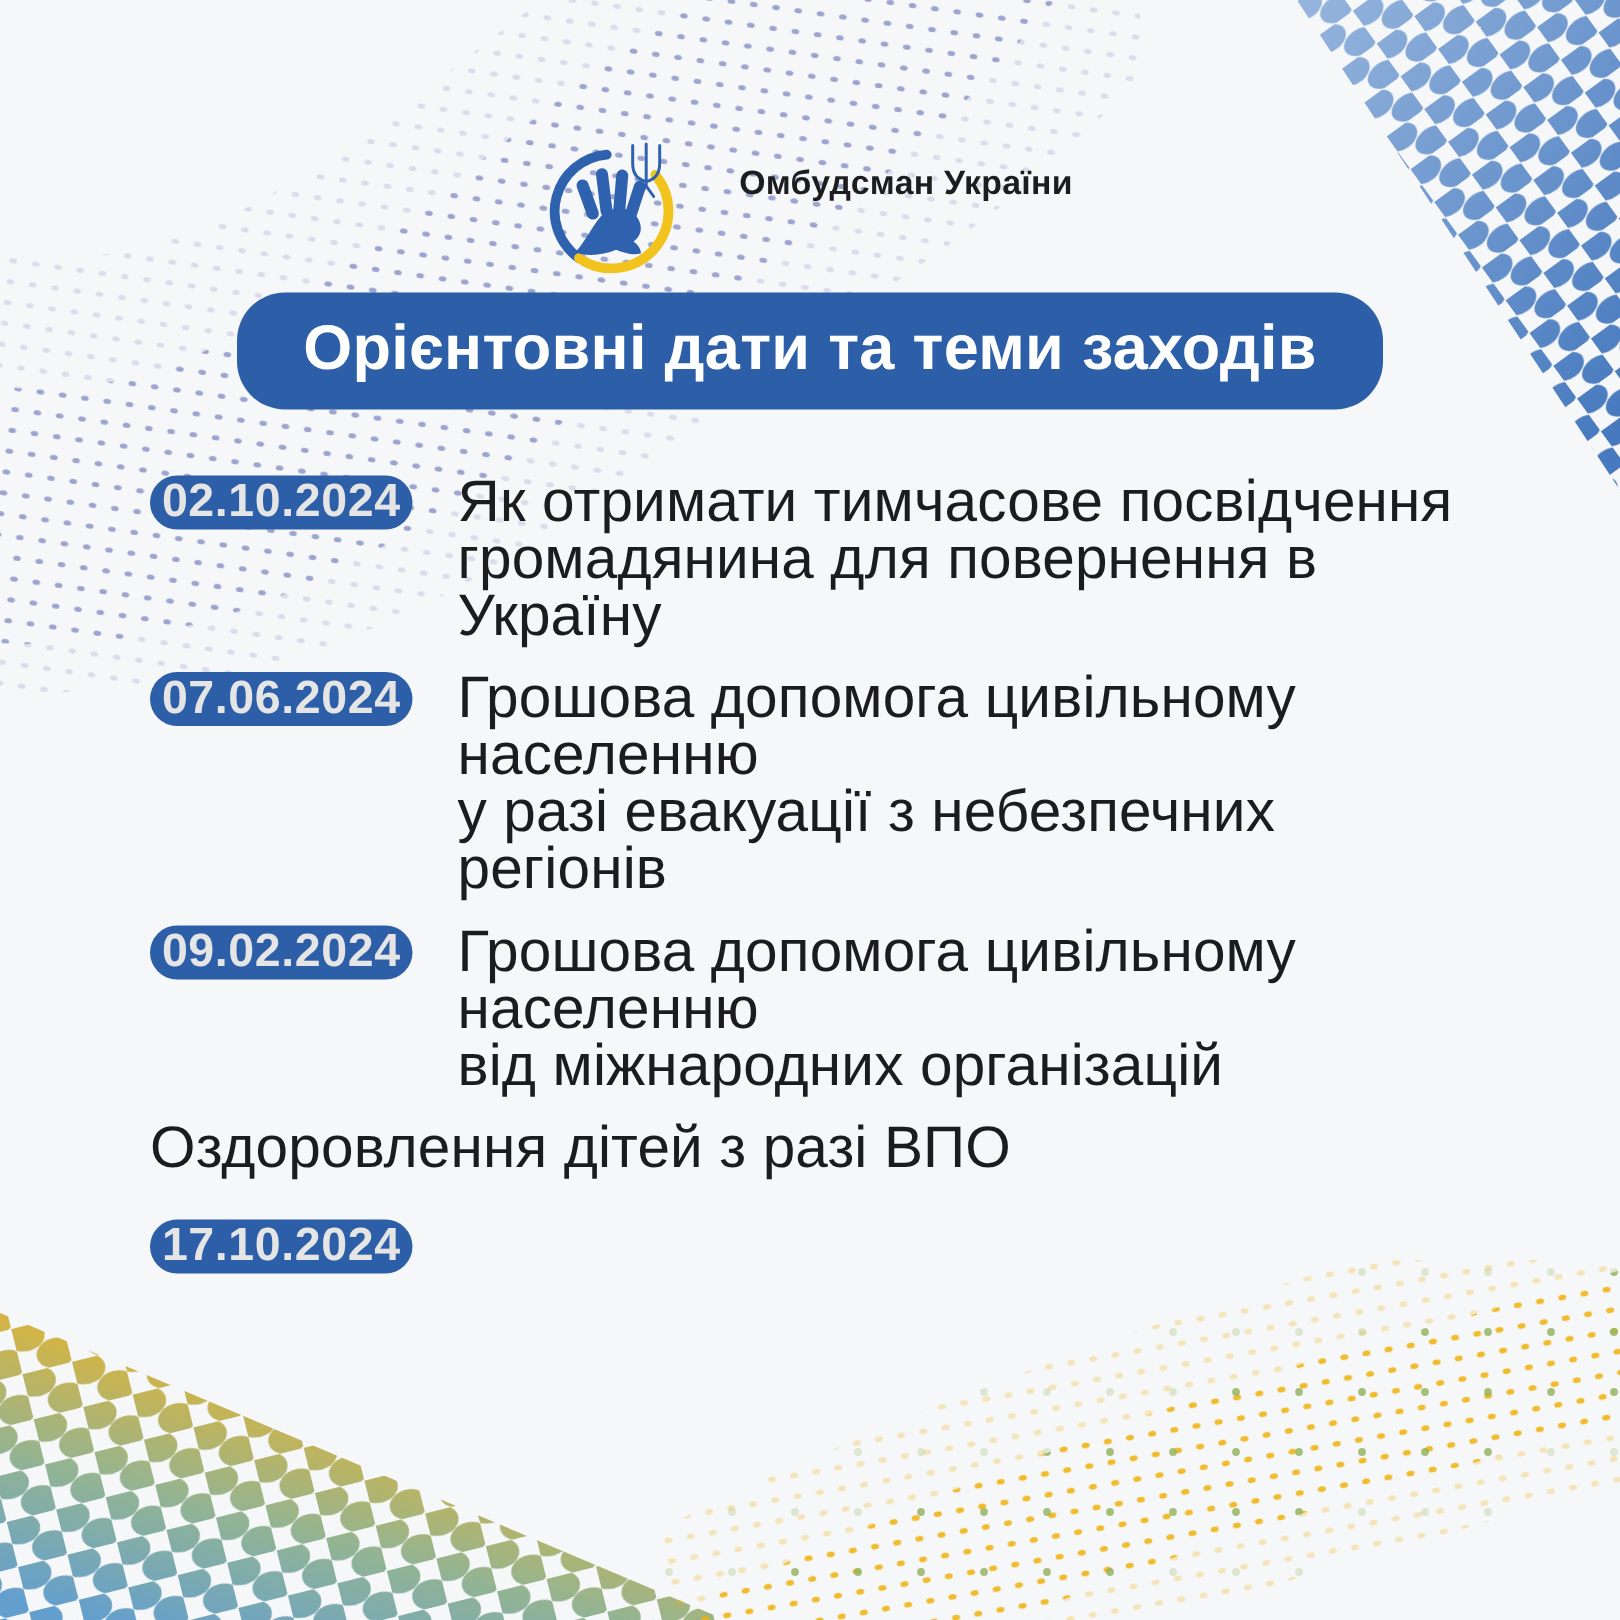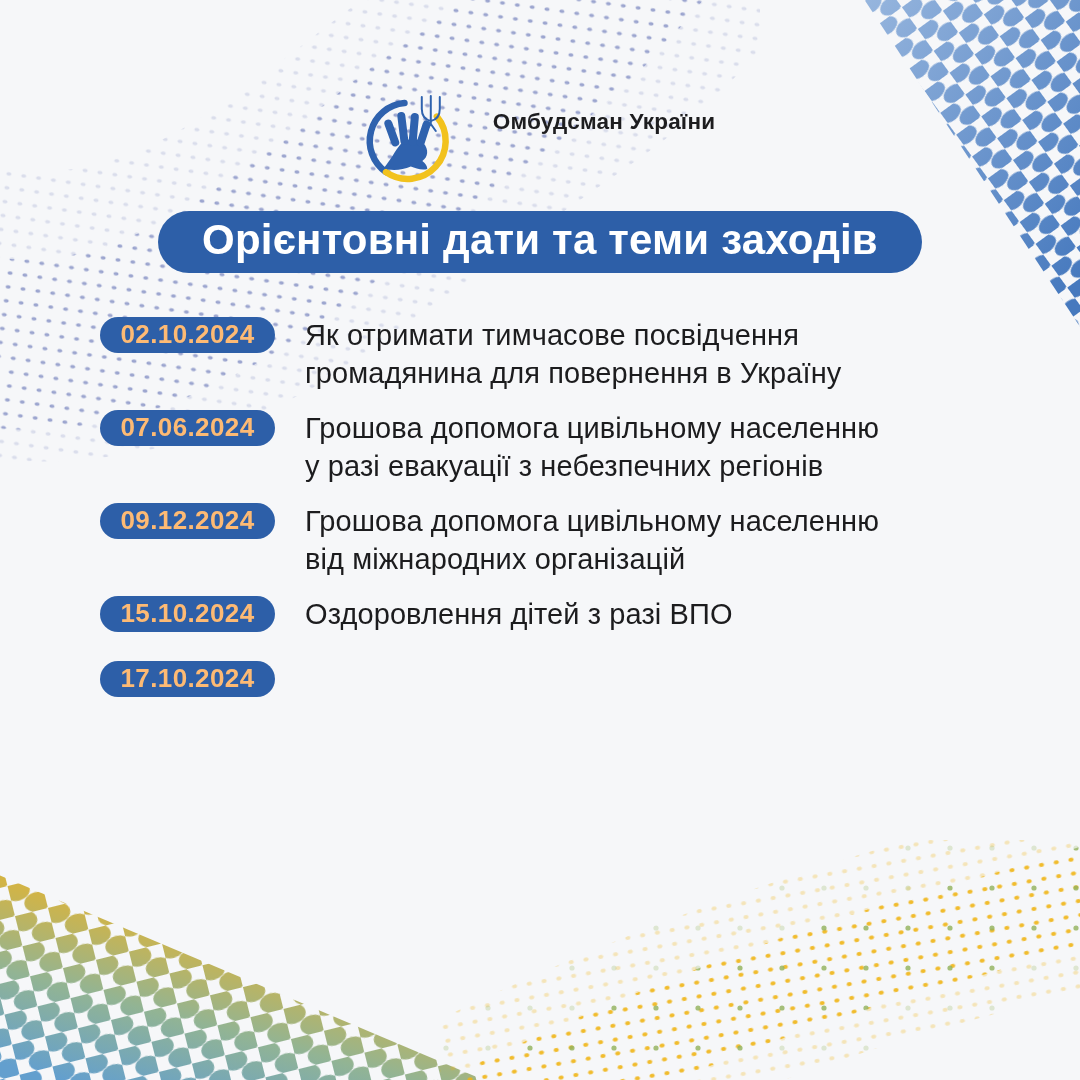--- a/index.html
+++ b/index.html
@@ -32,46 +32,46 @@
   .ring-svg{position:absolute;left:0;top:20px;}
   .trident-svg{position:absolute;left:53px;top:16px;}
   .logo-text{
     margin-top:32px;
     font-weight:bold;font-size:22.5px;line-height:24px;
     color:var(--text-dark,#1d1d1f);letter-spacing:.2px;white-space:nowrap;
   }
 
   
   .title-banner{
-    position:absolute;top:211px;left:158px;width:764px;height:62px;
+    position:absolute;top:195px;left:158px;width:764px;height:78px;
     background:var(--accent-blue,#2d5fa8);
     border-radius:32px;
     display:flex;align-items:center;justify-content:center;
   }
   .title-banner .title-text{
     color:#ffffff;font-weight:bold;font-size:42px;
     letter-spacing:.2px;white-space:nowrap;padding-bottom:4px;
   }
 
   
   .events{
     position:absolute;top:316px;left:100px;width:900px;
     display:flex;flex-direction:column;gap:17px;
   }
   .event{display:flex;align-items:flex-start;gap:30px;}
   .event:last-child{margin-top:10px;gap:48px;}
   .date-badge{
     flex:none;width:175px;height:36px;margin-top:1px;
     border-radius:18px;background:var(--accent-blue,#2d5fa8);
-    color:#fdba74;font-weight:bold;font-size:26px;letter-spacing:.4px;
+    color:#e5e5e5;font-weight:bold;font-size:31px;letter-spacing:.4px;
     display:flex;align-items:center;justify-content:center;
     padding-bottom:2px;
   }
   .event-topic{
-    font-size:29px;line-height:38px;color:#1c1c1e;
+    font-size:39px;line-height:38px;color:#1c1c1e;
     white-space:pre-line;letter-spacing:.1px;max-width:690px;
   }
 </style>
 </head>
 <body>
 
 <div class="poster">
 
   <svg class="decor" style="left:0;top:0" width="760" height="470" viewBox="0 0 760 470">
     <defs>
@@ -204,27 +204,26 @@
 громадянина для повернення в Україну</div>
       </div>
 
       <div class="event">
         <div class="date-badge">07.06.2024</div>
         <div class="event-topic">Грошова допомога цивільному населенню
 у разі евакуації з небезпечних регіонів</div>
       </div>
 
       <div class="event">
-        <div class="date-badge">09.12.2024</div>
+        <div class="date-badge">09.02.2024</div>
         <div class="event-topic">Грошова допомога цивільному населенню
 від міжнародних організацій</div>
       </div>
 
       <div class="event">
-        <div class="date-badge">15.10.2024</div>
         <div class="event-topic">Оздоровлення дітей з разі ВПО</div>
       </div>
 
       <div class="event">
         <div class="date-badge">17.10.2024</div>
       </div>
 
     </div>
   </div>
 </div>

